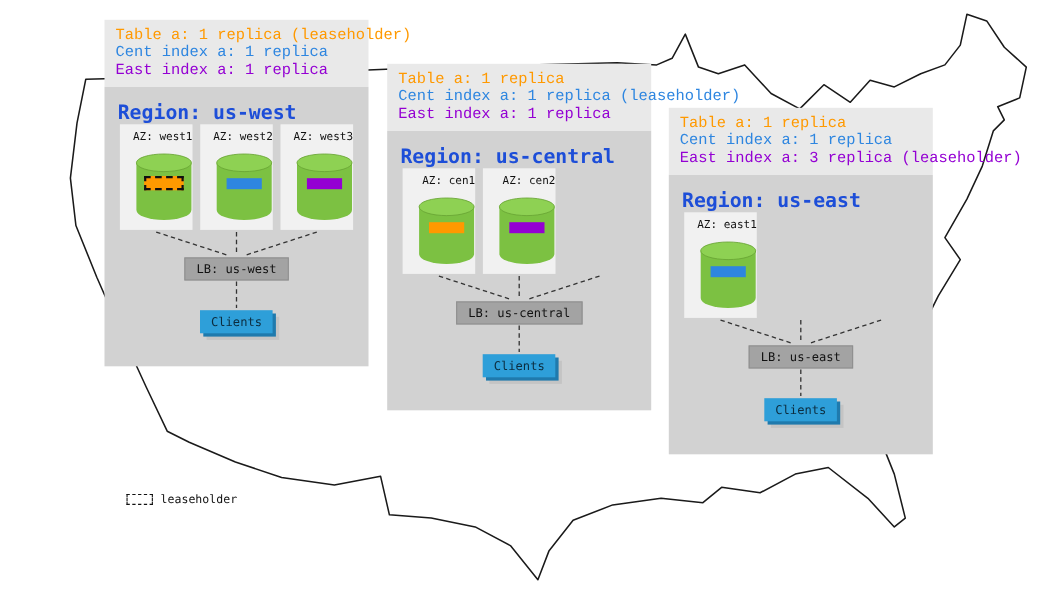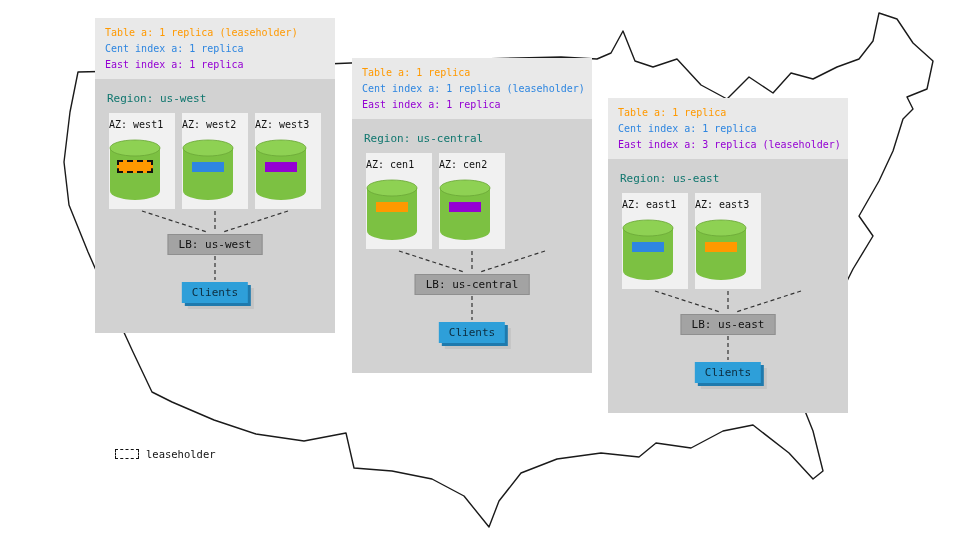--- a/index.html
+++ b/index.html
@@ -7,28 +7,28 @@
          font-family:"DejaVu Sans Mono","Liberation Mono",monospace;color:#111;}
   .map{position:absolute;left:0;top:0;z-index:0;}
   .map path{fill:none;stroke:#1a1a1a;stroke-width:1.4;stroke-linejoin:round;}
 
   .region-group{position:absolute;z-index:2;}
   #rg-west{left:95px;top:18px;}
   #rg-central{left:352px;top:58px;}
   #rg-east{left:608px;top:98px;}
 
   .annotations{width:220px;background:#e9e9e9;padding:8px 10px;display:flex;flex-direction:column;gap:3px;}
-  .ann{font-size:10px;line-height:13px;white-space:nowrap;}
+  .ann{font-size:14px;line-height:13px;white-space:nowrap;font-family:Liberation Mono, monospace;}
 
   .panel{position:relative;width:240px;height:254px;background:#d2d2d2;}
-  .region-title{position:absolute;top:13px;left:12px;font-size:11px;color:#0f766e;}
+  .region-title{position:absolute;top:13px;left:12px;font-size:18px;color:#1d4ed8;font-weight:bold;}
 
   .az-row{position:absolute;top:34px;left:14px;display:flex;gap:7px;}
   .az{width:66px;height:96px;background:#f1f1f1;display:flex;flex-direction:column;
-      align-items:flex-start;padding-top:6px;box-sizing:border-box;}
+      align-items:flex-end;padding-top:6px;box-sizing:border-box;}
   .az-label{font-size:10px;color:#111;white-space:nowrap;}
 
   .cyl{position:relative;width:52px;height:62px;margin-top:9px;}
   .bar{position:absolute;left:50%;top:23px;transform:translateX(-50%);
        width:32px;height:10px;box-sizing:border-box;}
   .bar[data-leaseholder="true"]{border:2px dashed #111;width:36px;height:13px;top:21px;}
 
   .connectors{position:absolute;left:0;top:0;pointer-events:none;}
   .connectors line{stroke:#333;stroke-width:1.2;stroke-dasharray:4 3;}
 
@@ -158,30 +158,20 @@
         <div class="az">
           <div class="az-label">AZ: east1</div>
           <div class="cyl">
             <svg width="52" height="62">
               <path d="M1 9 v43 a25 9 0 0 0 50 0 v-43 z" fill="#7cc142"></path>
               <ellipse cx="26" cy="9" rx="25" ry="8" stroke="#6aa636" stroke-width="0.8" fill="#8ed153"></ellipse>
             </svg>
             <div class="bar" data-leaseholder="false" style="background-color: rgb(46, 134, 224);"></div>
           </div>
         </div>
-        <div class="az">
-          <div class="az-label">AZ: east3</div>
-          <div class="cyl">
-            <svg width="52" height="62">
-              <path d="M1 9 v43 a25 9 0 0 0 50 0 v-43 z" fill="#7cc142"></path>
-              <ellipse cx="26" cy="9" rx="25" ry="8" stroke="#6aa636" stroke-width="0.8" fill="#8ed153"></ellipse>
-            </svg>
-            <div class="bar" data-leaseholder="false" style="background-color: rgb(255, 153, 0);"></div>
-          </div>
-        </div>
       </div>
       <svg class="connectors" width="240" height="254">
         <line x1="47" y1="132" x2="112" y2="153"></line>
         <line x1="120" y1="132" x2="120" y2="153"></line>
         <line x1="193" y1="132" x2="128" y2="153"></line>
         <line x1="120" y1="177" x2="120" y2="201"></line>
       </svg>
       <div class="lb">LB: us-east</div>
       <div class="clients" style="background-color: rgb(46, 159, 217);">Clients</div>
     </div>

